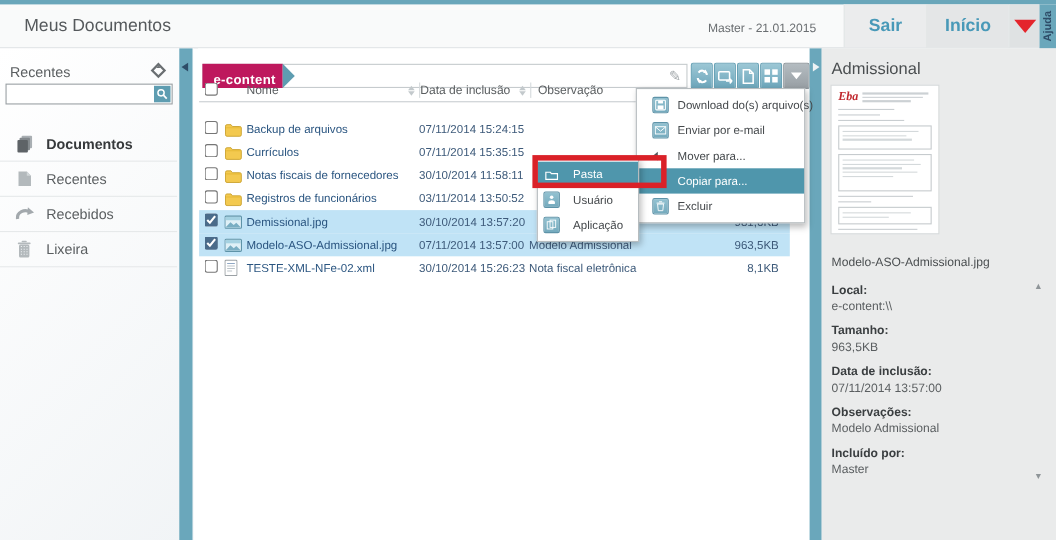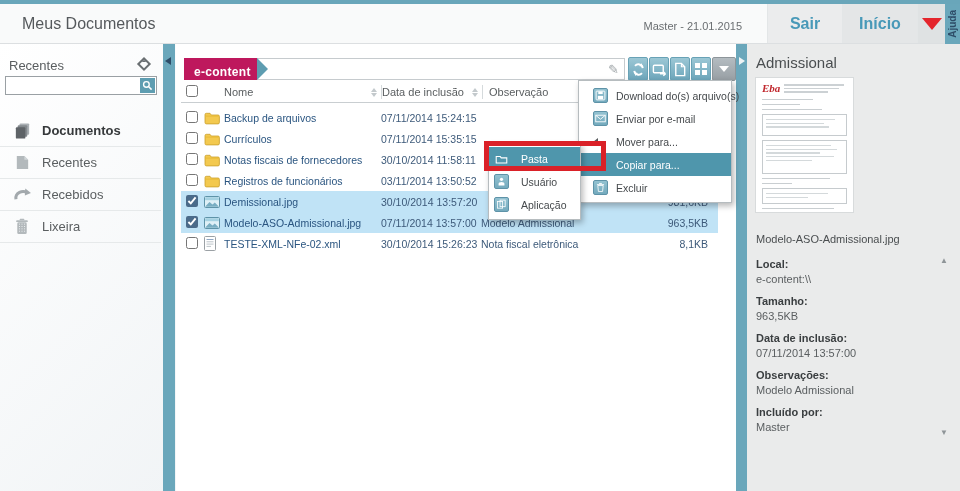--- a/index.html
+++ b/index.html
@@ -55,21 +55,21 @@
   .toolbar { position:absolute; left:448px; top:13px; display:flex; gap:1px; }
   .tb { width:20px; height:24px; background:linear-gradient(#9cc7d5,#6da6bb); border:1px solid #68a2b6;
         border-radius:2px; display:flex; align-items:center; justify-content:center; cursor:pointer; }
   .tb-drop { width:24px; height:24px; background:linear-gradient(#b4bcc1,#989fa4); border:1px solid #8d959a;
              border-radius:2px; display:flex; align-items:center; justify-content:center; cursor:pointer; }
   .drop-tri { width:0; height:0; border-left:5px solid transparent; border-right:5px solid transparent;
               border-top:6px solid #fff; }
   .grid-ico { display:grid; grid-template-columns:5px 5px; grid-gap:2px; }
   .grid-ico i { width:5px; height:5px; background:#fff; }
 
-  .thead { position:absolute; left:1px; top:38px; width:537px; height:21px; border-bottom:1px solid #c9ced1;
+  .thead { position:absolute; left:1px; top:28px; width:537px; height:21px; border-bottom:1px solid #c9ced1;
            display:flex; align-items:center; font-size:11px; color:#5a5e60; }
   .hc-check { width:23px; padding-left:5px; } .hc-icon { width:20px; }
   .hc-name { width:157px; display:flex; align-items:center; justify-content:space-between; padding-right:4px; }
   .hc-date { width:100px; display:flex; align-items:center; justify-content:space-between; padding-right:4px; }
   .hc-obs { flex:1; }
   .hdr-sep { width:1px; height:14px; background:#d5dadc; }
   .sort { display:flex; flex-direction:column; gap:1px; }
   .sort i { width:0; height:0; border-left:3.5px solid transparent; border-right:3.5px solid transparent; }
   .sort .up { border-bottom:4px solid #c3c9cc; } .sort .dn { border-top:4px solid #c3c9cc; }
 

